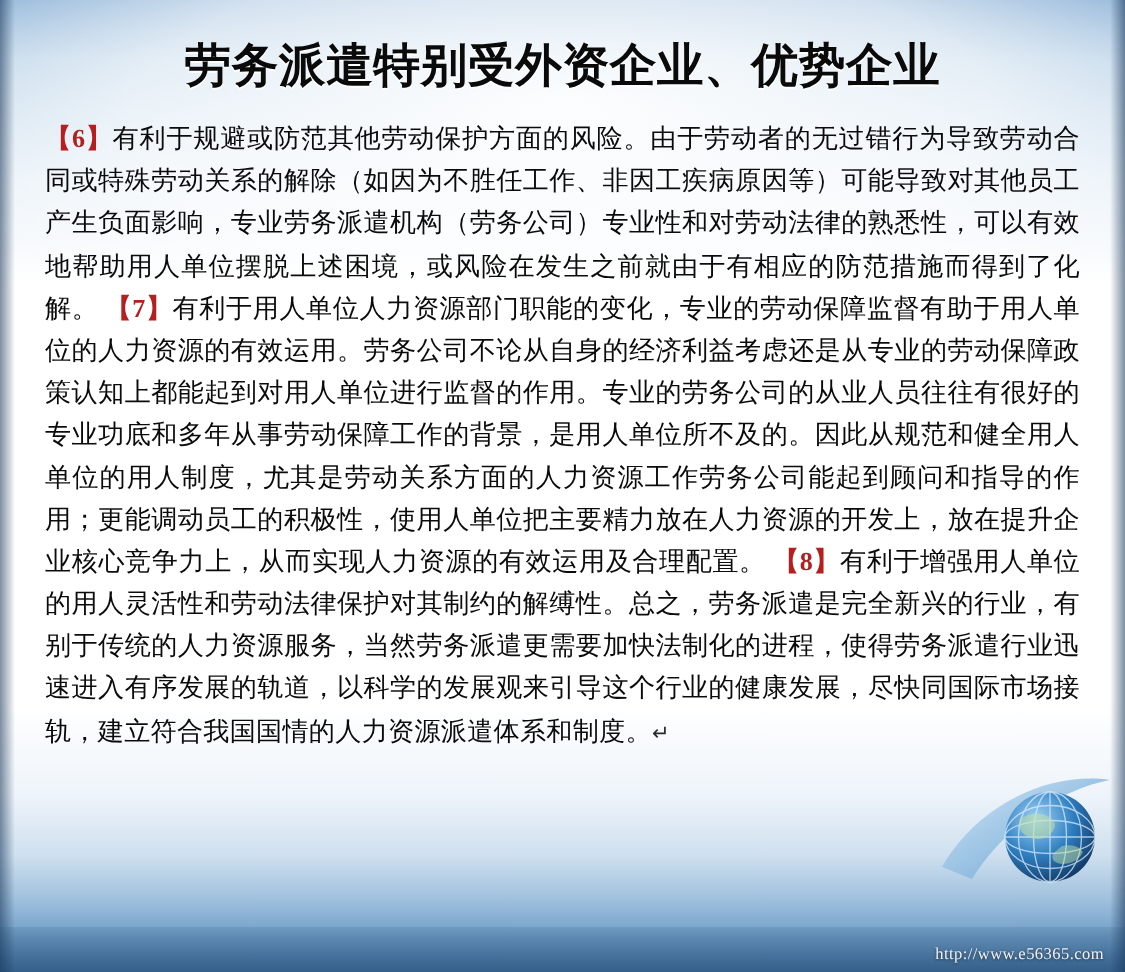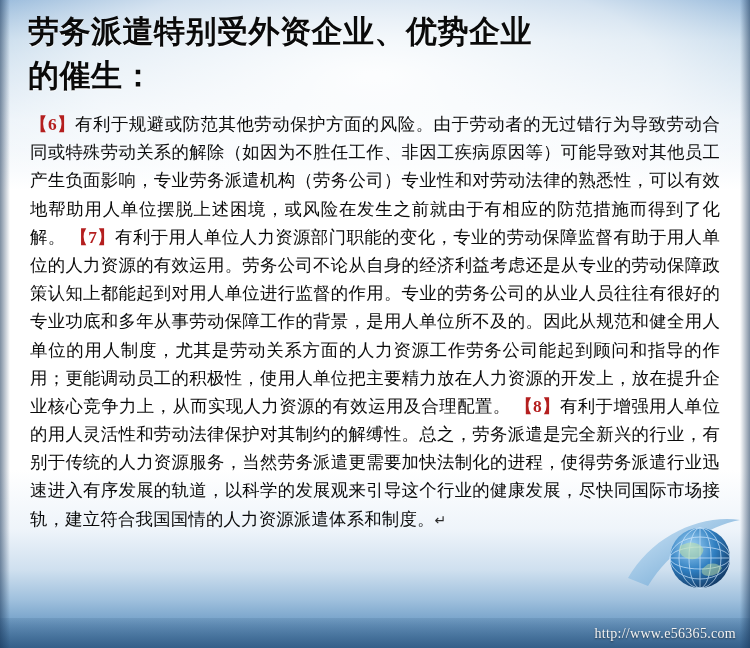--- a/index.html
+++ b/index.html
@@ -58,21 +58,22 @@
     left: 0;
     background: linear-gradient(to right, rgba(20,50,85,0.55), rgba(20,50,85,0.0));
   }
   .edge.right {
     right: 0;
     background: linear-gradient(to left, rgba(20,50,85,0.55), rgba(20,50,85,0.0));
   }
 
   .title-wrap {
     position: relative;
-    padding: 10px 28px 0 28px;
+    padding: 22px 28px 0 28px;
+    text-align: center;
   }
   .title {
     font-family: "Liberation Serif", serif;
     font-weight: bold;
     font-size: 31px;
     line-height: 1.42;
     color: #0a0a0a;
     letter-spacing: 0.5px;
     text-shadow: 0 1px 0 rgba(255,255,255,0.9);
   }
@@ -111,21 +112,21 @@
     width: 120px;
     height: 86px;
     pointer-events: none;
   }
 
   .watermark {
     position: absolute;
     right: 14px;
     bottom: 6px;
     font-family: "Liberation Serif", serif;
-    font-size: 14px;
+    font-size: 11px;
     color: #f2f2f2;
     text-shadow: 0 1px 2px rgba(0,0,0,0.55);
     letter-spacing: 0.3px;
   }
 
   .footer-band {
     position: absolute;
     left: 0;
     right: 0;
     bottom: 0;
@@ -139,21 +140,20 @@
 
 <div class="slide">
 
   <div class="glow"></div>
   <div class="edge left"></div>
   <div class="edge right"></div>
 
   <div class="title-wrap">
     <div class="title">
       <span class="line">劳务派遣特别受外资企业、优势企业</span>
-      <span class="line">的催生：</span>
     </div>
   </div>
 
   <div class="body-wrap">
     <div class="body-text">
       <span class="marker">【6】</span><span>有利于规避或防范其他劳动保护方面的风险。由于劳动者的无过错行为导致劳动合同或特殊劳动关系的解除（如因为不胜任工作、非因工疾病原因等）可能导致对其他员工产生负面影响，专业劳务派遣机构（劳务公司）专业性和对劳动法律的熟悉性，可以有效地帮助用人单位摆脱上述困境，或风险在发生之前就由于有相应的防范措施而得到了化解。</span>
       <span class="marker">【7】</span><span>有利于用人单位人力资源部门职能的变化，专业的劳动保障监督有助于用人单位的人力资源的有效运用。劳务公司不论从自身的经济利益考虑还是从专业的劳动保障政策认知上都能起到对用人单位进行监督的作用。专业的劳务公司的从业人员往往有很好的专业功底和多年从事劳动保障工作的背景，是用人单位所不及的。因此从规范和健全用人单位的用人制度，尤其是劳动关系方面的人力资源工作劳务公司能起到顾问和指导的作用；更能调动员工的积极性，使用人单位把主要精力放在人力资源的开发上，放在提升企业核心竞争力上，从而实现人力资源的有效运用及合理配置。</span>
       <span class="marker">【8】</span><span>有利于增强用人单位的用人灵活性和劳动法律保护对其制约的解缚性。总之，劳务派遣是完全新兴的行业，有别于传统的人力资源服务，当然劳务派遣更需要加快法制化的进程，使得劳务派遣行业迅速进入有序发展的轨道，以科学的发展观来引导这个行业的健康发展，尽快同国际市场接轨，建立符合我国国情的人力资源派遣体系和制度。</span><span class="pilcrow">↵</span>
     </div>
   </div>

